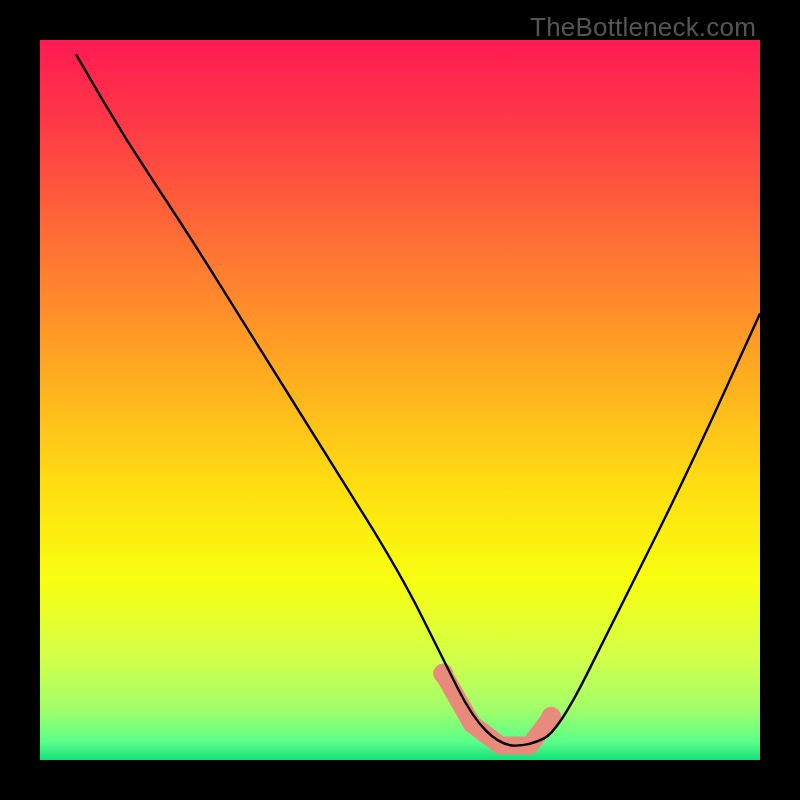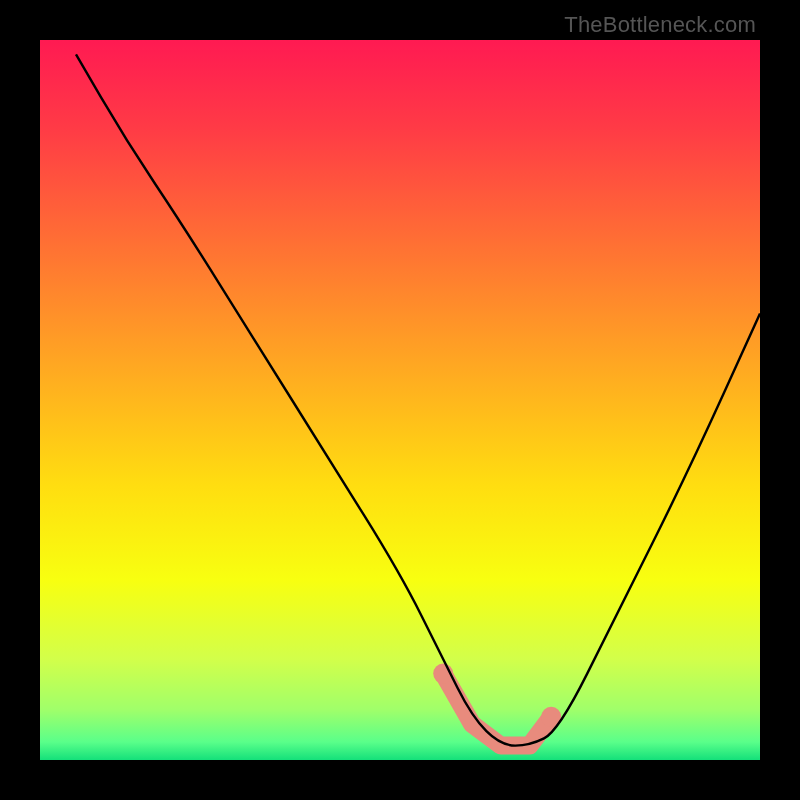--- a/index.html
+++ b/index.html
@@ -32,21 +32,21 @@
     left: 0;
     top: 0;
     width: 720px;
     height: 720px;
   }
   .watermark {
     position: absolute;
     top: 12px;
     right: 44px;
     color: #555;
-    font-size: 22px;
+    font-size: 26px;
     font-weight: 500;
     letter-spacing: 0.2px;
   }
   svg { display: block; }
 </style>
 </head>
 <body>
 
 <div class="watermark">TheBottleneck.com</div>
 

